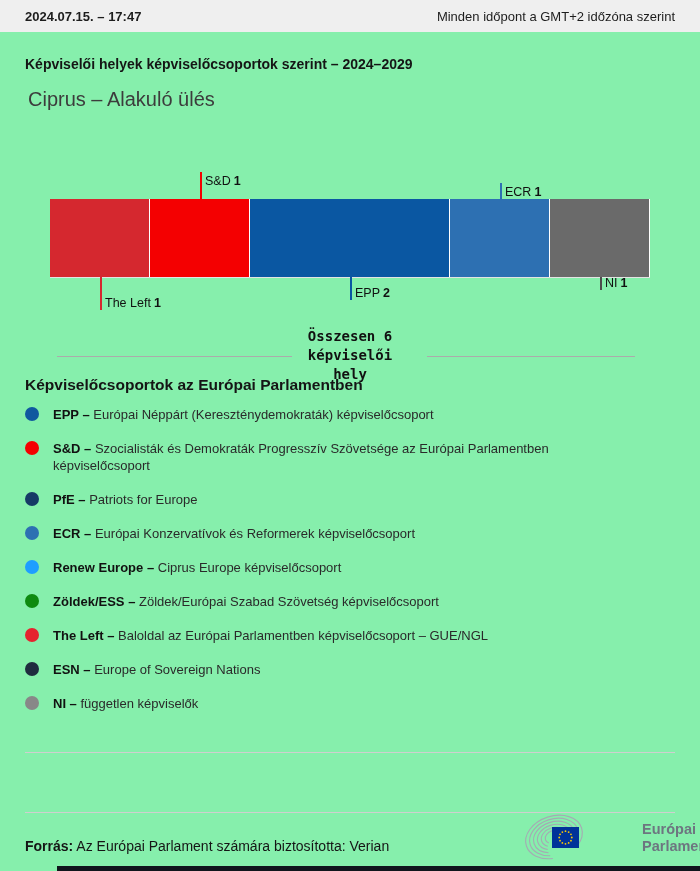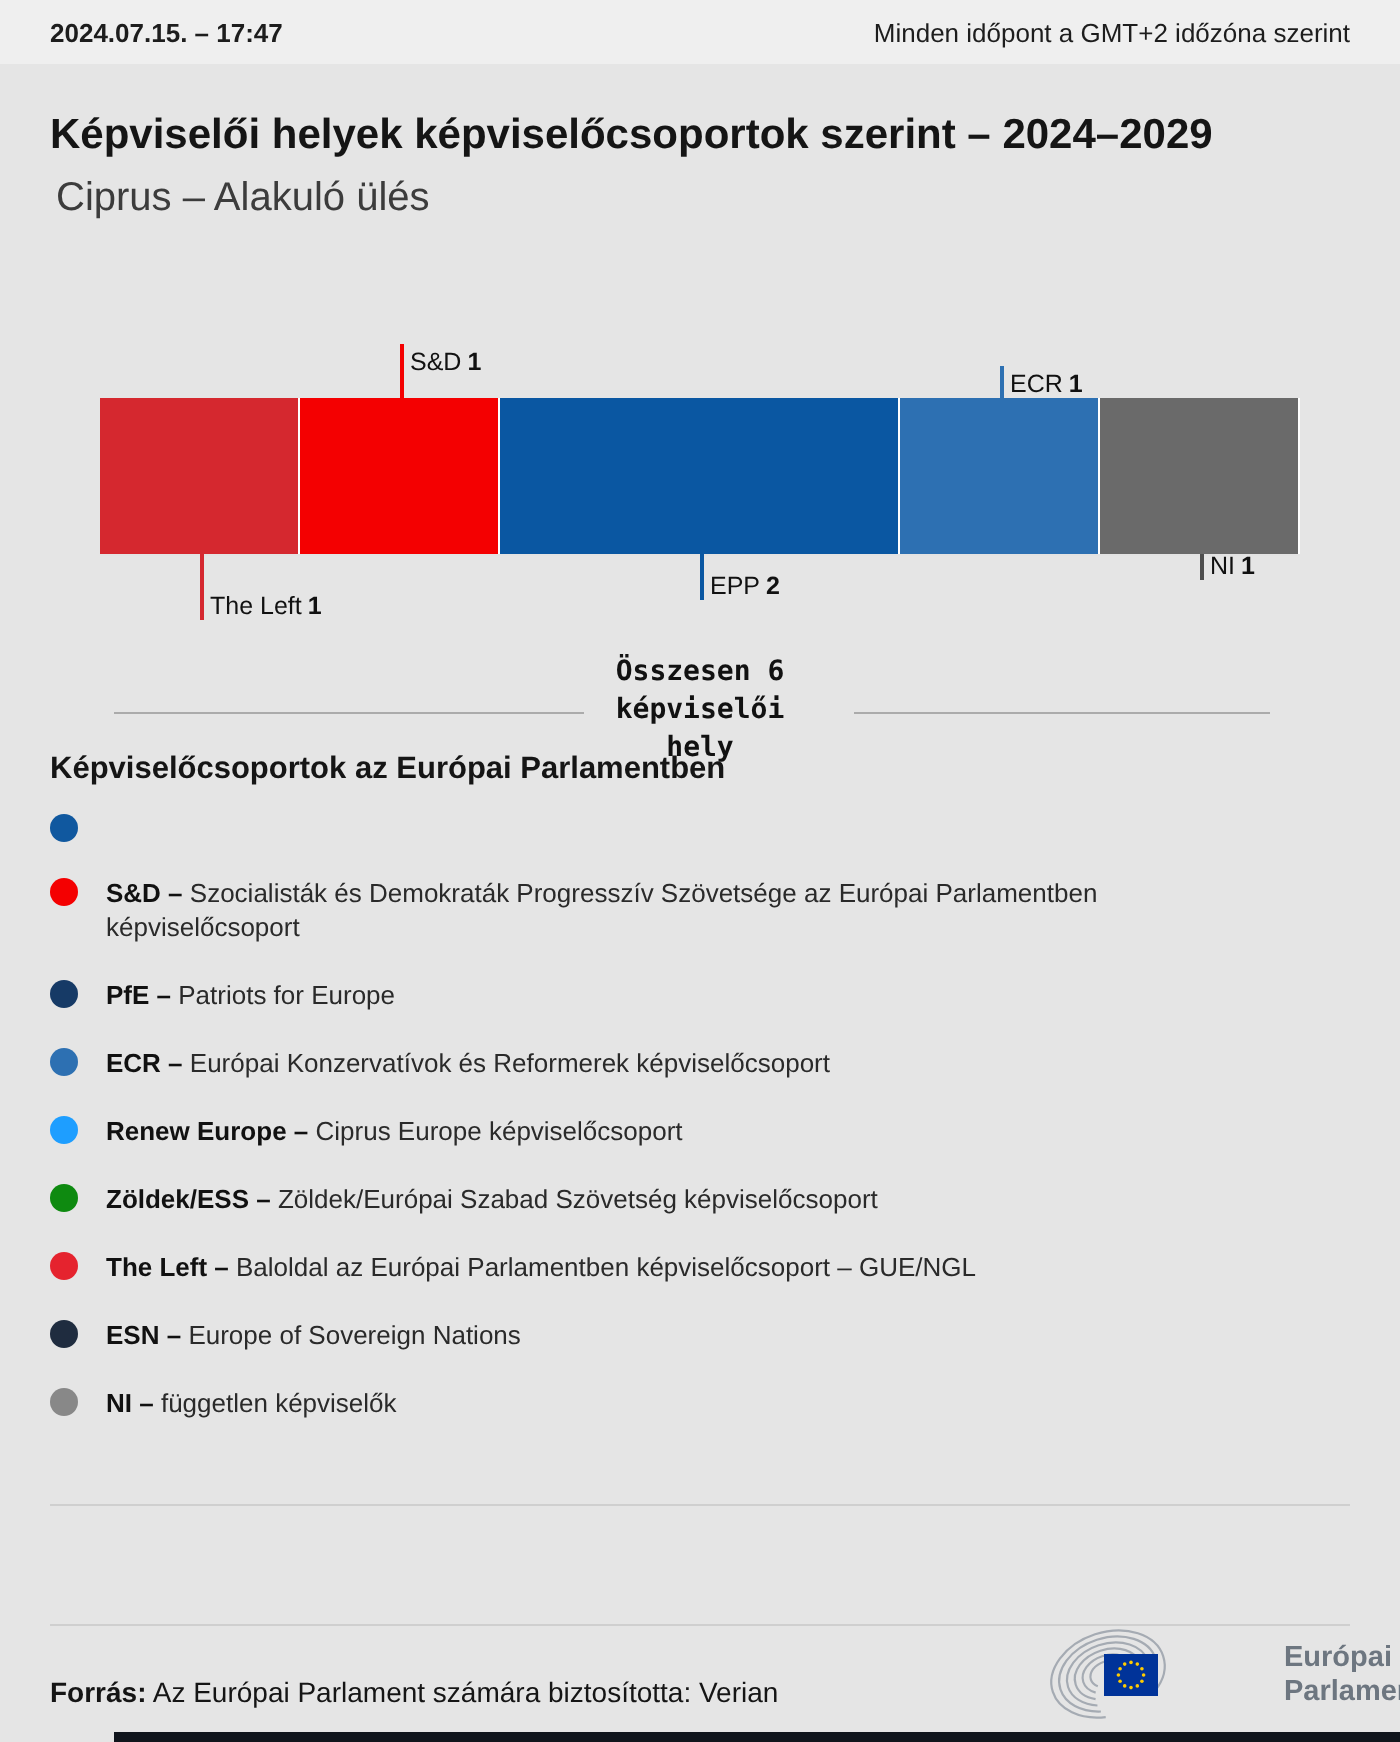--- a/index.html
+++ b/index.html
@@ -1,25 +1,25 @@
 <!DOCTYPE html>
 <html><head>
 <meta charset="utf-8">
 <style>
   html,body{margin:0;padding:0;background:#fff;}
-  #app{position:relative;width:700px;height:871px;background:#e5e5e5;overflow:hidden;
+  #app{position:relative;width:700px;height:871px;background:#86efac;overflow:hidden;
        font-family:"Liberation Sans",sans-serif;color:#1a1a1a;}
 
   .topbar{position:absolute;left:0;top:0;width:700px;height:32px;background:#efefef;
           display:flex;align-items:center;justify-content:space-between;
           padding:0 25px;box-sizing:border-box;font-size:13px;}
   .topbar .date{font-weight:bold;color:#1d1d1d;}
   .topbar .tz{color:#1d1d1d;}
 
-  .page-title{position:absolute;left:25px;top:56px;font-size:21px;font-weight:bold;color:#151515;}
+  .page-title{position:absolute;left:25px;top:56px;font-size:14px;font-weight:bold;color:#151515;}
   .page-subtitle{position:absolute;left:28px;top:88px;font-size:20px;color:#3c3c3c;}
 
   .chart{position:absolute;left:0;top:0;width:700px;height:400px;}
   .bar-segment{position:absolute;box-sizing:border-box;border-right:1.5px solid #fff;}
   .baseline{position:absolute;left:50px;top:277px;width:600px;height:1px;background:#e3e3e3;}
   .tick{position:absolute;width:1.5px;}
   .seg-label{position:absolute;font-size:12.5px;color:#111;white-space:nowrap;}
   .seg-label .seg-count{font-weight:bold;margin-left:3px;}
 
   .total-line{position:absolute;top:356px;height:1px;background:#ababab;}
@@ -80,20 +80,21 @@
       <div class="tick" style="left: 600px; top: 277px; height: 13px; background: rgb(77, 77, 77);"></div>
       <div class="seg-label" style="left: 605px; top: 276px;"><span class="seg-name">NI</span><span class="seg-count">1</span></div>
     </div>
 
   <div class="section-heading">Képviselőcsoportok az Európai Parlamentben</div>
 
   <div class="legend-list">
 
   <div class="legend-item">
         <span class="legend-dot" style="background: rgb(16, 88, 159);"></span>
+        <span class="legend-text"><span class="legend-abbr">EPP – </span><span>Európai Néppárt (Kereszténydemokraták) képviselőcsoport</span></span>
       </div>
       <div class="legend-item">
         <span class="legend-dot" style="background: rgb(244, 0, 1);"></span>
         <span class="legend-text"><span class="legend-abbr">S&amp;D – </span><span>Szocialisták és Demokraták Progresszív Szövetsége az Európai Parlamentben képviselőcsoport</span></span>
       </div>
       <div class="legend-item">
         <span class="legend-dot" style="background: rgb(22, 58, 102);"></span>
         <span class="legend-text"><span class="legend-abbr">PfE – </span><span>Patriots for Europe</span></span>
       </div>
       <div class="legend-item">

